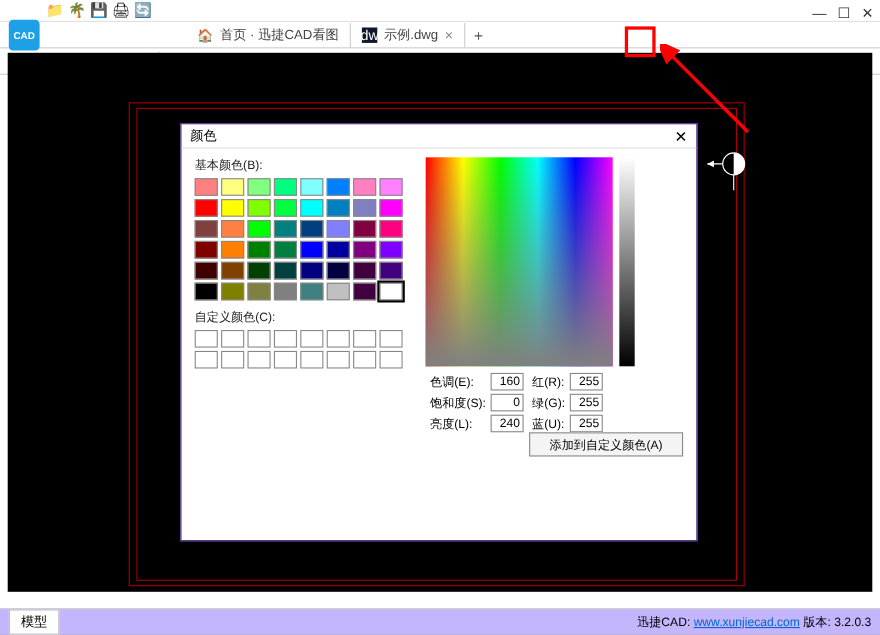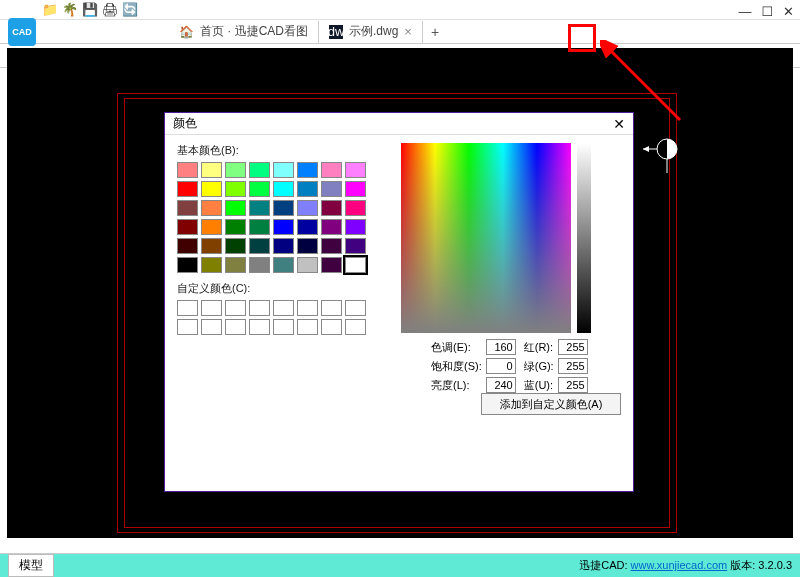--- a/index.html
+++ b/index.html
@@ -16,43 +16,43 @@
   .ticon { width: 18px; height: 18px; display:flex; align-items:center; justify-content:center; font-size:14px; color:#357; }
   .sep { width:1px; height:16px; background:#ccc; margin:0 2px; }
   .highlight-box { position:absolute; left:568px; top:24px; width:28px; height:28px; border:3px solid #f00; z-index:50; }
   .arrow { position:absolute; left:600px; top:40px; width:90px; height:90px; z-index:49; }
   .canvas { position:absolute; left:7px; top:48px; right:7px; height:490px; background:#000; }
   .drawing-border { position:absolute; left:110px; top:45px; width:560px; height:440px; border:1px solid #a00; }
   .drawing-border2 { position:absolute; left:117px; top:50px; width:546px; height:430px; border:1px solid #a00; }
   .compass { position:absolute; right:110px; top:85px; width:46px; height:46px; }
   .dialog { position:absolute; left:164px; top:112px; width:470px; height:380px; background:#fff; border:1px solid #4c1d95; z-index:60; box-shadow:2px 2px 6px rgba(0,0,0,0.4);}
   .dialog-title { height:22px; display:flex; align-items:center; justify-content:space-between; padding:0 8px; font-size:12px; border-bottom:1px solid #ddd;}
-  .dialog-body { display:flex; padding:8px 12px; gap:24px; }
+  .dialog-body { display:flex; padding:8px 12px; gap:10px; }
   .left-col { width:200px; }
   .right-col { flex:1; }
   .label { font-size:11px; color:#222; margin-bottom:4px; }
   .swatch-grid { display:grid; grid-template-columns:repeat(8,21px); grid-auto-rows:16px; gap:3px; margin-bottom:8px;}
   .swatch { border:1px solid #888; }
   .swatch.sel { outline:2px solid #000; }
   .custom-grid { display:grid; grid-template-columns:repeat(8,21px); grid-auto-rows:16px; gap:3px; margin-bottom:10px;}
   .custom-grid .swatch { background:#fff; }
   .define-btn { width:170px; height:22px; border:1px solid #bbb; background:#f4f4f4; color:#aaa; font-size:11px; display:flex; align-items:center; justify-content:center; margin-bottom:8px;}
   .dlg-buttons { display:flex; gap:10px; }
   .dlg-buttons button { width:60px; height:22px; border:1px solid #888; background:#f4f4f4; font-size:11px; }
   .spectrum { width:190px; height:190px; position:relative; margin-bottom:6px; display:flex; gap:6px;}
   .spec-box { width:170px; height:190px; background:
     linear-gradient(to bottom, rgba(255,255,255,0) 0%, rgba(128,128,128,1) 100%),
     linear-gradient(to right, #f00,#ff0,#0f0,#0ff,#00f,#f0f); }
   .lum-bar { width:14px; height:190px; background:linear-gradient(to bottom,#fff,#000); }
-  .values { display:grid; grid-template-columns:auto auto 34px auto 34px; gap:3px 4px; align-items:center; font-size:11px;margin-left:26px; }
+  .values { display:grid; grid-template-columns:auto auto 34px auto 34px; gap:3px 4px; align-items:center; font-size:11px; }
   .values input { width:30px; height:16px; border:1px solid #888; font-size:11px; text-align:right; padding-right:2px;}
   .preview-label { font-size:11px; }
   .color-preview { width:42px; height:40px; border:1px solid #888; background:#fff; }
   .add-btn { width:140px; height:22px; border:1px solid #888; background:#f4f4f4; font-size:11px; margin-top:0;}
-  .statusbar { position:absolute; left:0; bottom:0; right:0; height:24px; border-top:1px solid #ccc; display:flex; align-items:center; justify-content:space-between; padding:0 8px; font-size:11px; background:#5eead4;}
+  .statusbar { position:absolute; left:0; bottom:0; right:0; height:24px; border-top:1px solid #ccc; display:flex; align-items:center; justify-content:space-between; padding:0 8px; font-size:11px; background:#c4b5fd;}
   .status-tab { border:1px solid #bbb; padding:2px 10px; background:#fff; font-size:12px;}
   .status-right a { color:#06c; text-decoration:underline;}
   .logo { width:28px; height:28px; background:#1ea0e6; border-radius:4px; display:flex; align-items:center; justify-content:center; color:#fff; font-size:9px; font-weight:bold; position:absolute; left:8px; top:18px;}
 </style>
 </head>
 <body>
 
 <div class="logo">CAD</div>
 
 <div class="toolbar" style="padding-left:42px;">

